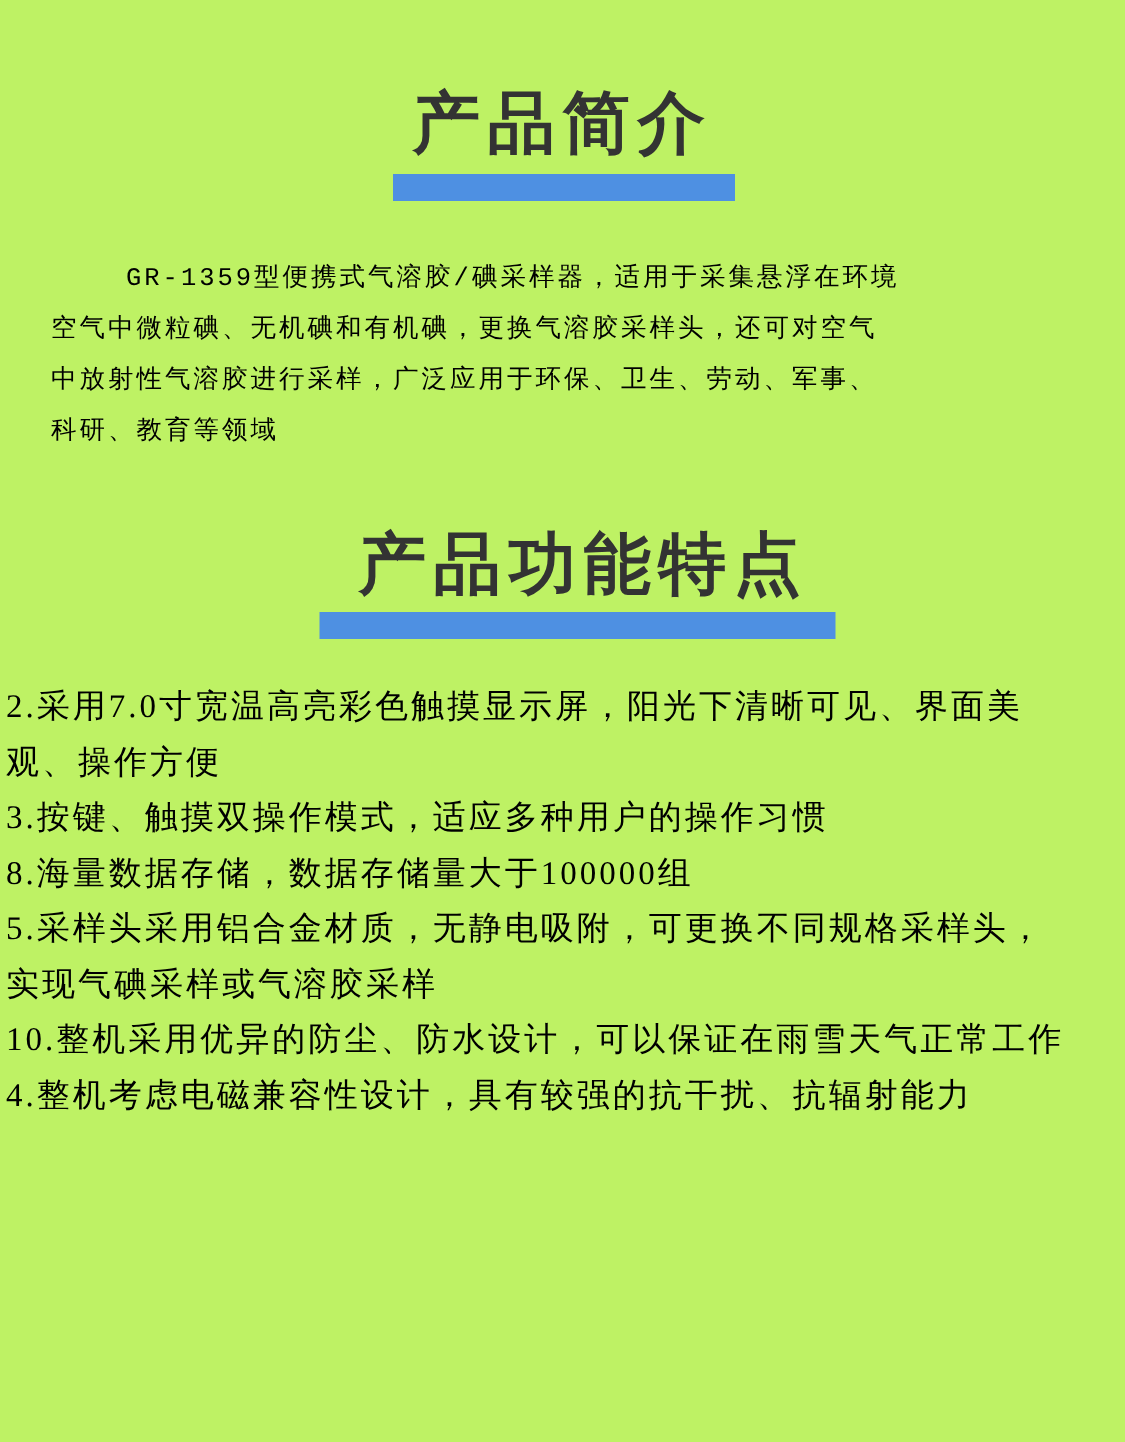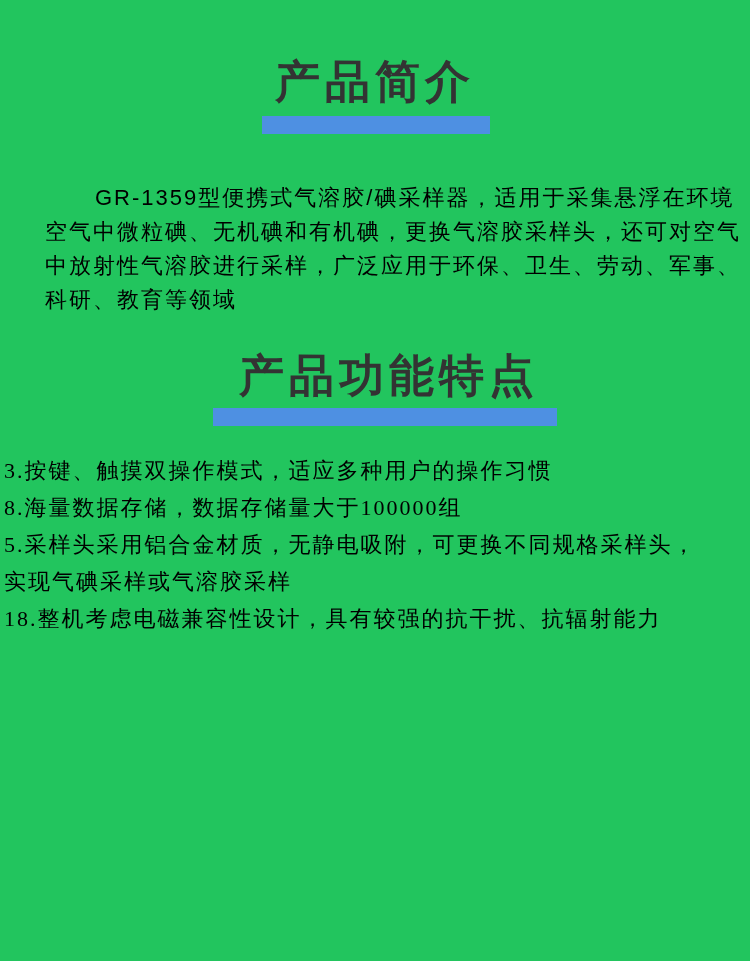--- a/index.html
+++ b/index.html
@@ -3,21 +3,21 @@
 <meta charset="utf-8">
 <style>
   html, body { margin: 0; padding: 0; }
   body { background: #ffffff; }
 
   .page {
     position: relative;
     width: 750px;
     height: 961px;
     margin: 0 auto;
-    background: #22c55e;
+    background: #bef264;
     overflow: hidden;
   }
 
   .section-title {
     position: absolute;
     left: 0;
     width: 100%;
     margin: 0;
     text-align: center;
     font-family: "Liberation Sans", "DejaVu Sans", sans-serif;
@@ -36,23 +36,23 @@
     background: #4e90e2;
   }
   #intro-bar   { left: 262px; top: 116px; width: 228px; }
   #features-bar{ left: 213px; top: 408px; width: 344px; }
 
   .intro-paragraph {
     position: absolute;
     top: 163px;
     left: 27px;
     width: 696px;
-    margin: 18px;
-    font-family: Liberation Sans, sans-serif;
-    font-size: 22px;
+    margin: 7px;
+    font-family: Liberation Mono, monospace;
+    font-size: 17px;
     line-height: 34px;
     letter-spacing: 2px;
     color: #000000;
     white-space: pre-line;
     text-indent: 50px;
     text-align: justify;
   }
 
   .feature-list {
     position: absolute;
@@ -81,21 +81,24 @@
 空气中微粒碘、无机碘和有机碘，更换气溶胶采样头，还可对空气
 中放射性气溶胶进行采样，广泛应用于环保、卫生、劳动、军事、
 科研、教育等领域</p>
   </section>
 
   <section>
     <h1 class="section-title" id="features-title">产品功能特点</h1>
     <div class="accent-bar" id="features-bar"></div>
 
     <div class="feature-list">
+      <div class="feature-item">2.采用7.0寸宽温高亮彩色触摸显示屏，阳光下清晰可见、界面美
+观、操作方便</div>
       <div class="feature-item">3.按键、触摸双操作模式，适应多种用户的操作习惯</div>
       <div class="feature-item">8.海量数据存储，数据存储量大于100000组</div>
       <div class="feature-item">5.采样头采用铝合金材质，无静电吸附，可更换不同规格采样头，
 实现气碘采样或气溶胶采样</div>
-      <div class="feature-item">18.整机考虑电磁兼容性设计，具有较强的抗干扰、抗辐射能力</div>
+      <div class="feature-item">10.整机采用优异的防尘、防水设计，可以保证在雨雪天气正常工作</div>
+      <div class="feature-item">4.整机考虑电磁兼容性设计，具有较强的抗干扰、抗辐射能力</div>
     </div>
   </section>
 
 </div>
 
 </body></html>

